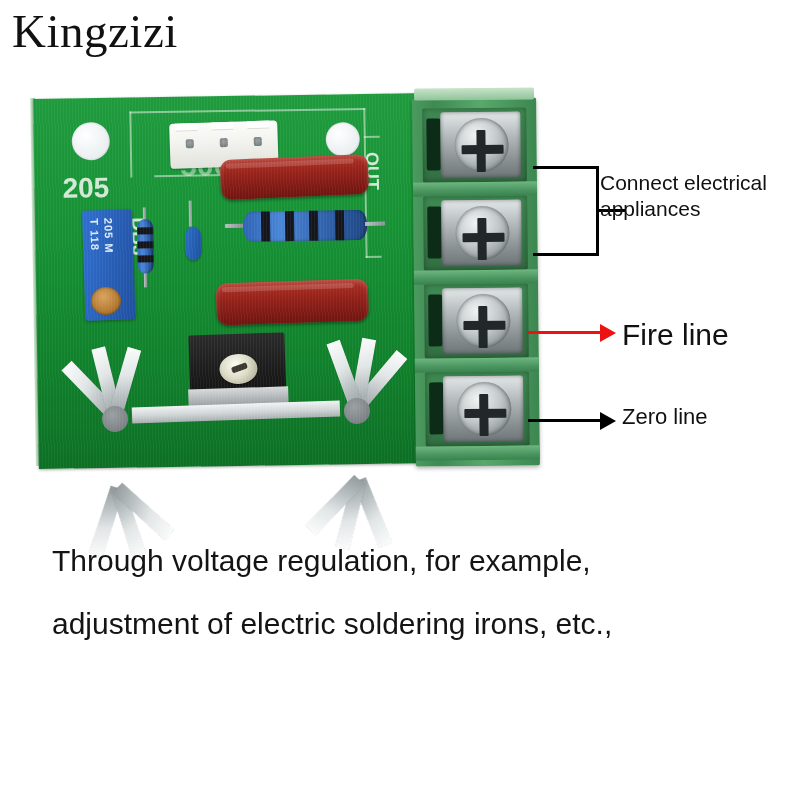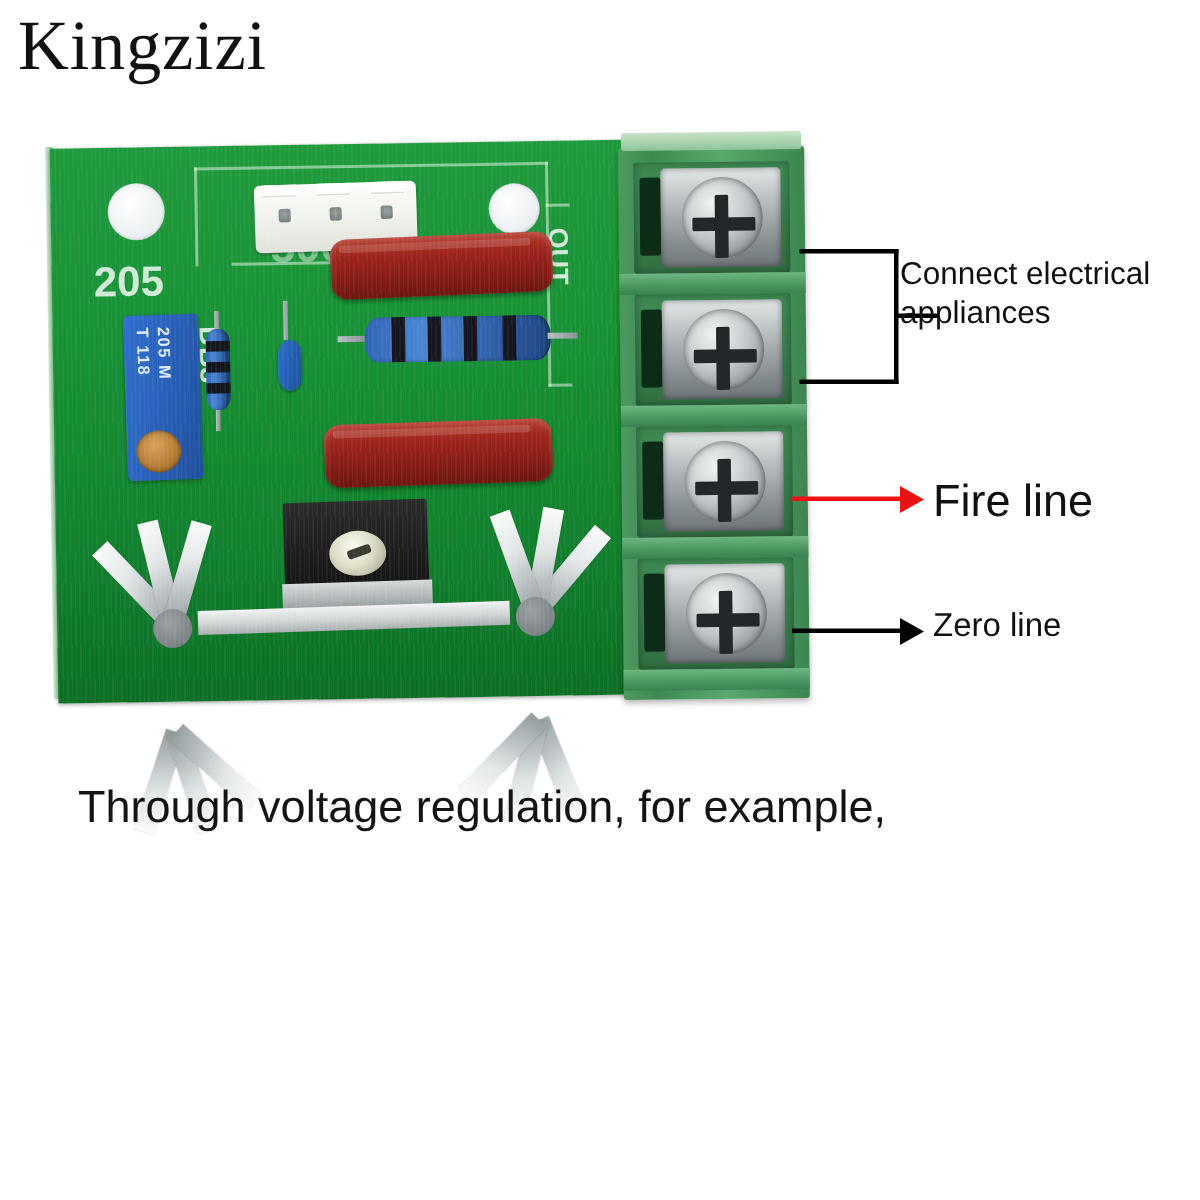--- a/index.html
+++ b/index.html
@@ -346,21 +346,21 @@
 
   
   #description {
     position: absolute;
     left: 52px; top: 518px;
     width: 730px;
     color: #141414;
     font-size: 30px;
     line-height: 1.37;
   }
-  #description div { white-space: nowrap; }
+  #description div { white-space: nowrap; margin-top: 22px; }
 </style>
 </head>
 <body>
 
 <div id="brand">Kingzizi</div>
 
 <div id="photo">
 
   <div class="pcb-edge-l"></div>
 
@@ -516,13 +516,14 @@
 <div class="cl-line red" style="left:528px; top:331px; width:76px; height:3px;"></div>
 <div class="arrowhead red" style="left:600px; top:324px;"></div>
 <div class="callout-text" id="fire-label">Fire line</div>
 
 <div class="cl-line" style="left:528px; top:419px; width:76px; height:3px;"></div>
 <div class="arrowhead" style="left:600px; top:412px;"></div>
 <div class="callout-text" id="zero-label">Zero line</div>
 
 <div id="description">
   <div>Through voltage regulation, for example,</div>
+  <div>adjustment of electric soldering irons, etc.,</div>
 </div>
 
 </body></html>

